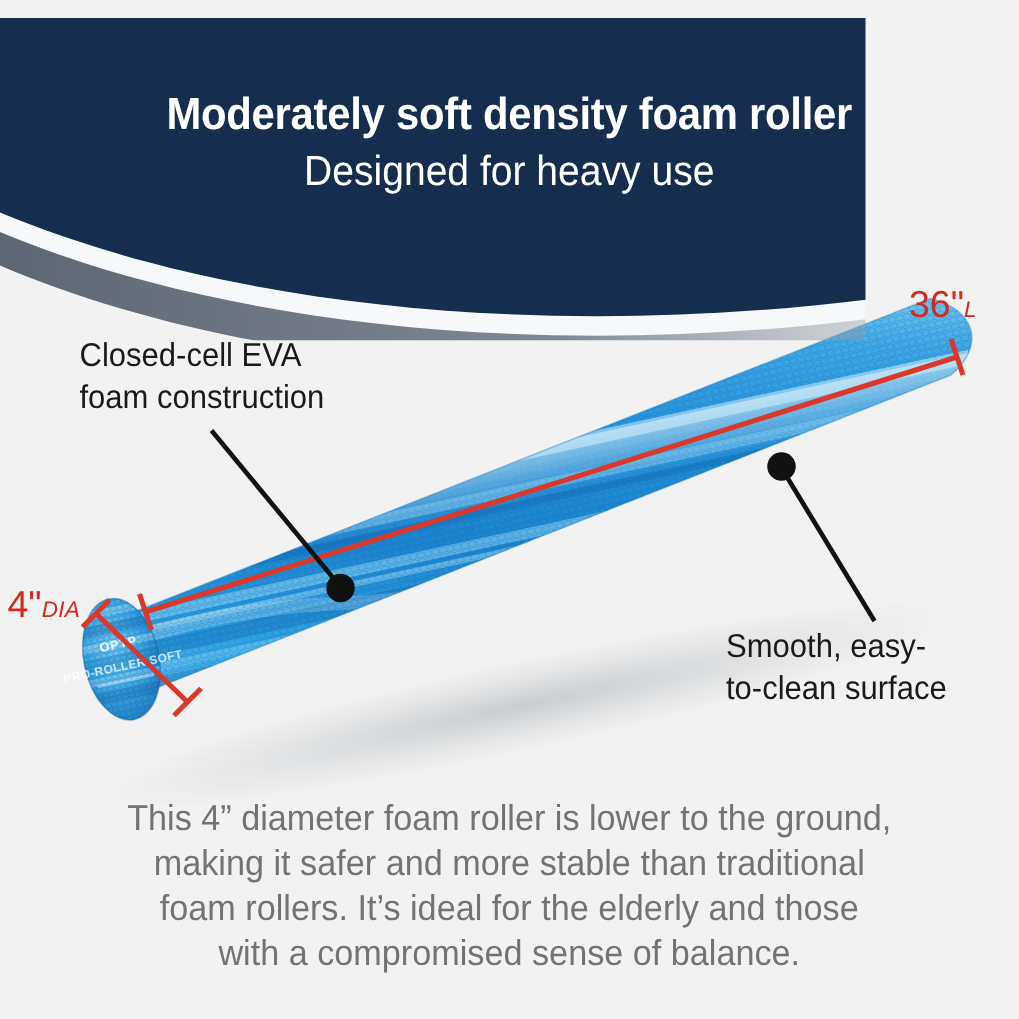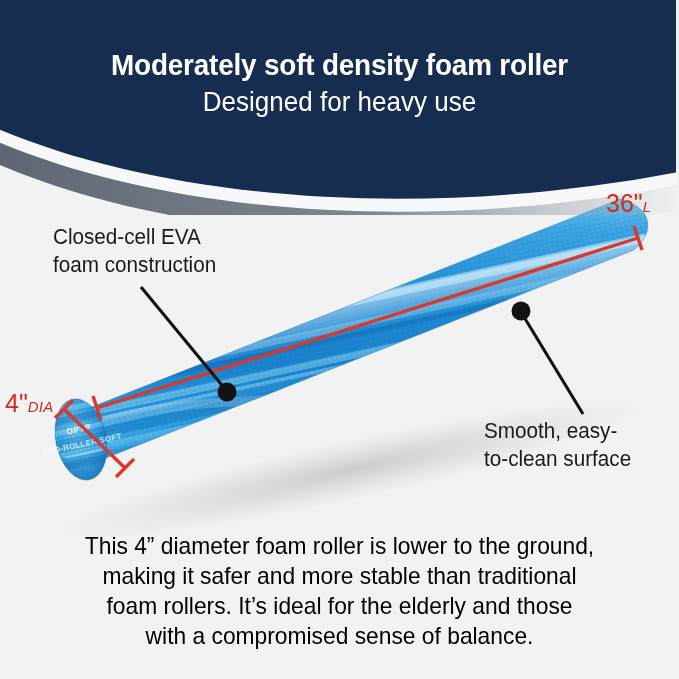--- a/index.html
+++ b/index.html
@@ -18,22 +18,22 @@
     width: 679px;
     height: 679px;
     background: #f2f2f2;
     overflow: hidden;
   }
 
   
   #header-band {
     position: absolute;
     left: 0;
-    top: 0;
-    width: 676px;
+    top: 12px;
+    width: 577px;
     height: 215px;
     overflow: hidden;
     z-index: 2;
   }
   #header-svg {
     position: absolute;
     left: 0;
     top: 0;
   }
   #header-text {
@@ -124,21 +124,21 @@
     top: 390px;
   }
 
   
   #description {
     position: absolute;
     left: 0;
     top: 531px;
     width: 679px;
     text-align: center;
-    color: #000000;
+    color: #737373;
     font-family: "Liberation Sans Narrow", "Liberation Sans", sans-serif;
     font-size: 24px;
     line-height: 30px;
     z-index: 6;
   }
   #description .pline {
     display: block;
     transform: scaleX(0.95);
     transform-origin: center;
   }

